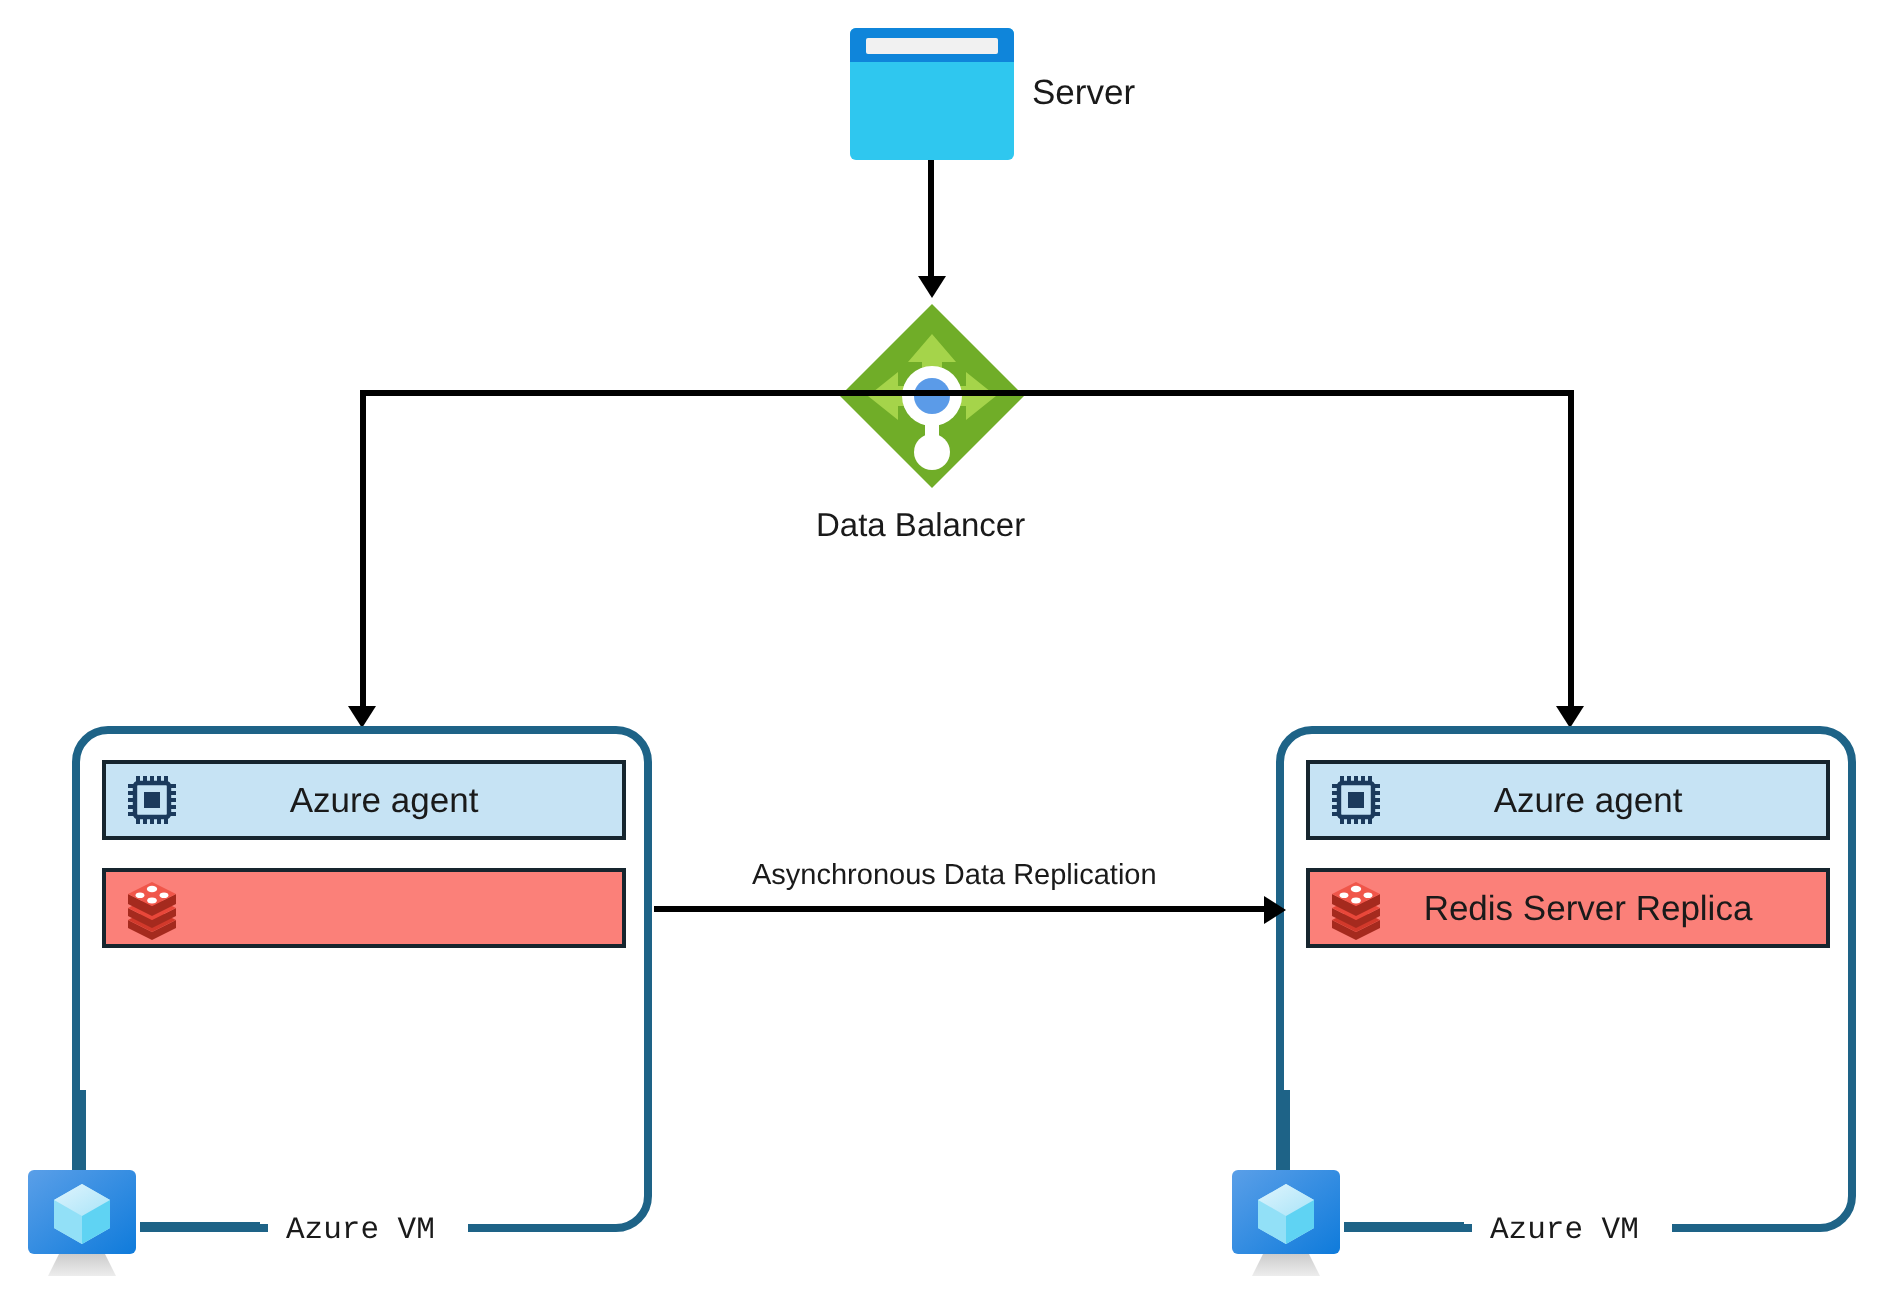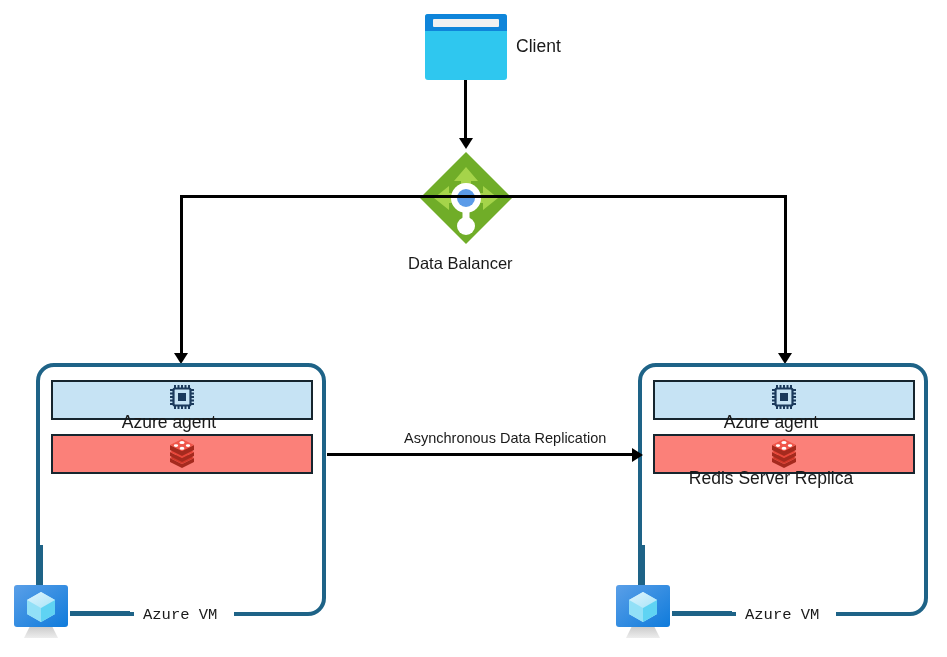--- a/index.html
+++ b/index.html
@@ -106,21 +106,20 @@
     width: 0; height: 0;
     border-top: 7px solid transparent;
     border-bottom: 7px solid transparent;
     border-left: 11px solid #000000;
   }
   #replication-label {
     left: 376px; top: 430px;
     font-size: 14.5px;
     color: #1A1A1A;
     white-space: nowrap;
-    margin-left: 28px;
   }
 
   
   .vm-container {
     border: 4px solid #1E6387;
     border-radius: 18px;
     box-sizing: border-box;
   }
   #vm-left  { left: 36px;  top: 363px; width: 290px; height: 253px; }
   #vm-right { left: 638px; top: 363px; width: 290px; height: 253px; }
@@ -134,21 +133,20 @@
   #mask-left-label  { left: 134px; top: 608px; width: 100px; }
   #mask-right-icon  { left: 642px; top: 608px; width: 32px;  }
   #mask-right-label { left: 736px; top: 608px; width: 100px; }
 
   
   .service-row {
     border: 2px solid #16252E;
     box-sizing: border-box;
     display: flex;
     align-items: center;
-    flex-direction: column;
   }
   .service-agent { background: #C6E3F4; }
   .service-redis { background: #FB8079; }
   .service-label {
     flex: 1;
     text-align: center;
     font-size: 17.5px;
     color: #1A1A1A;
     white-space: nowrap;
     padding-right: 26px;
@@ -191,21 +189,21 @@
 </head>
 <body>
 
 <div id="canvas">
 
   <div class="abs" id="client-icon">
     <div id="client-titlebar">
       <div id="client-titlebar-inner"></div>
     </div>
   </div>
-  <div class="abs" id="client-label">Client</div>
+  <div class="abs" id="client-label">Server</div>
 
   <div class="abs blk-line" id="conn-client-lb"></div>
   <div class="abs arrowhead-down" id="arrow-client-lb"></div>
 
   <div class="abs" id="lb-icon">
     <svg width="96" height="96" viewBox="0 0 96 96" aria-hidden="true">
       <polygon points="48,2 94,48 48,94 2,48" fill="#70AD28"></polygon>
 
       <polygon points="48,17 60,31 53,31 53,44 43,44 43,31 36,31" fill="#A5D44A"></polygon>
 

